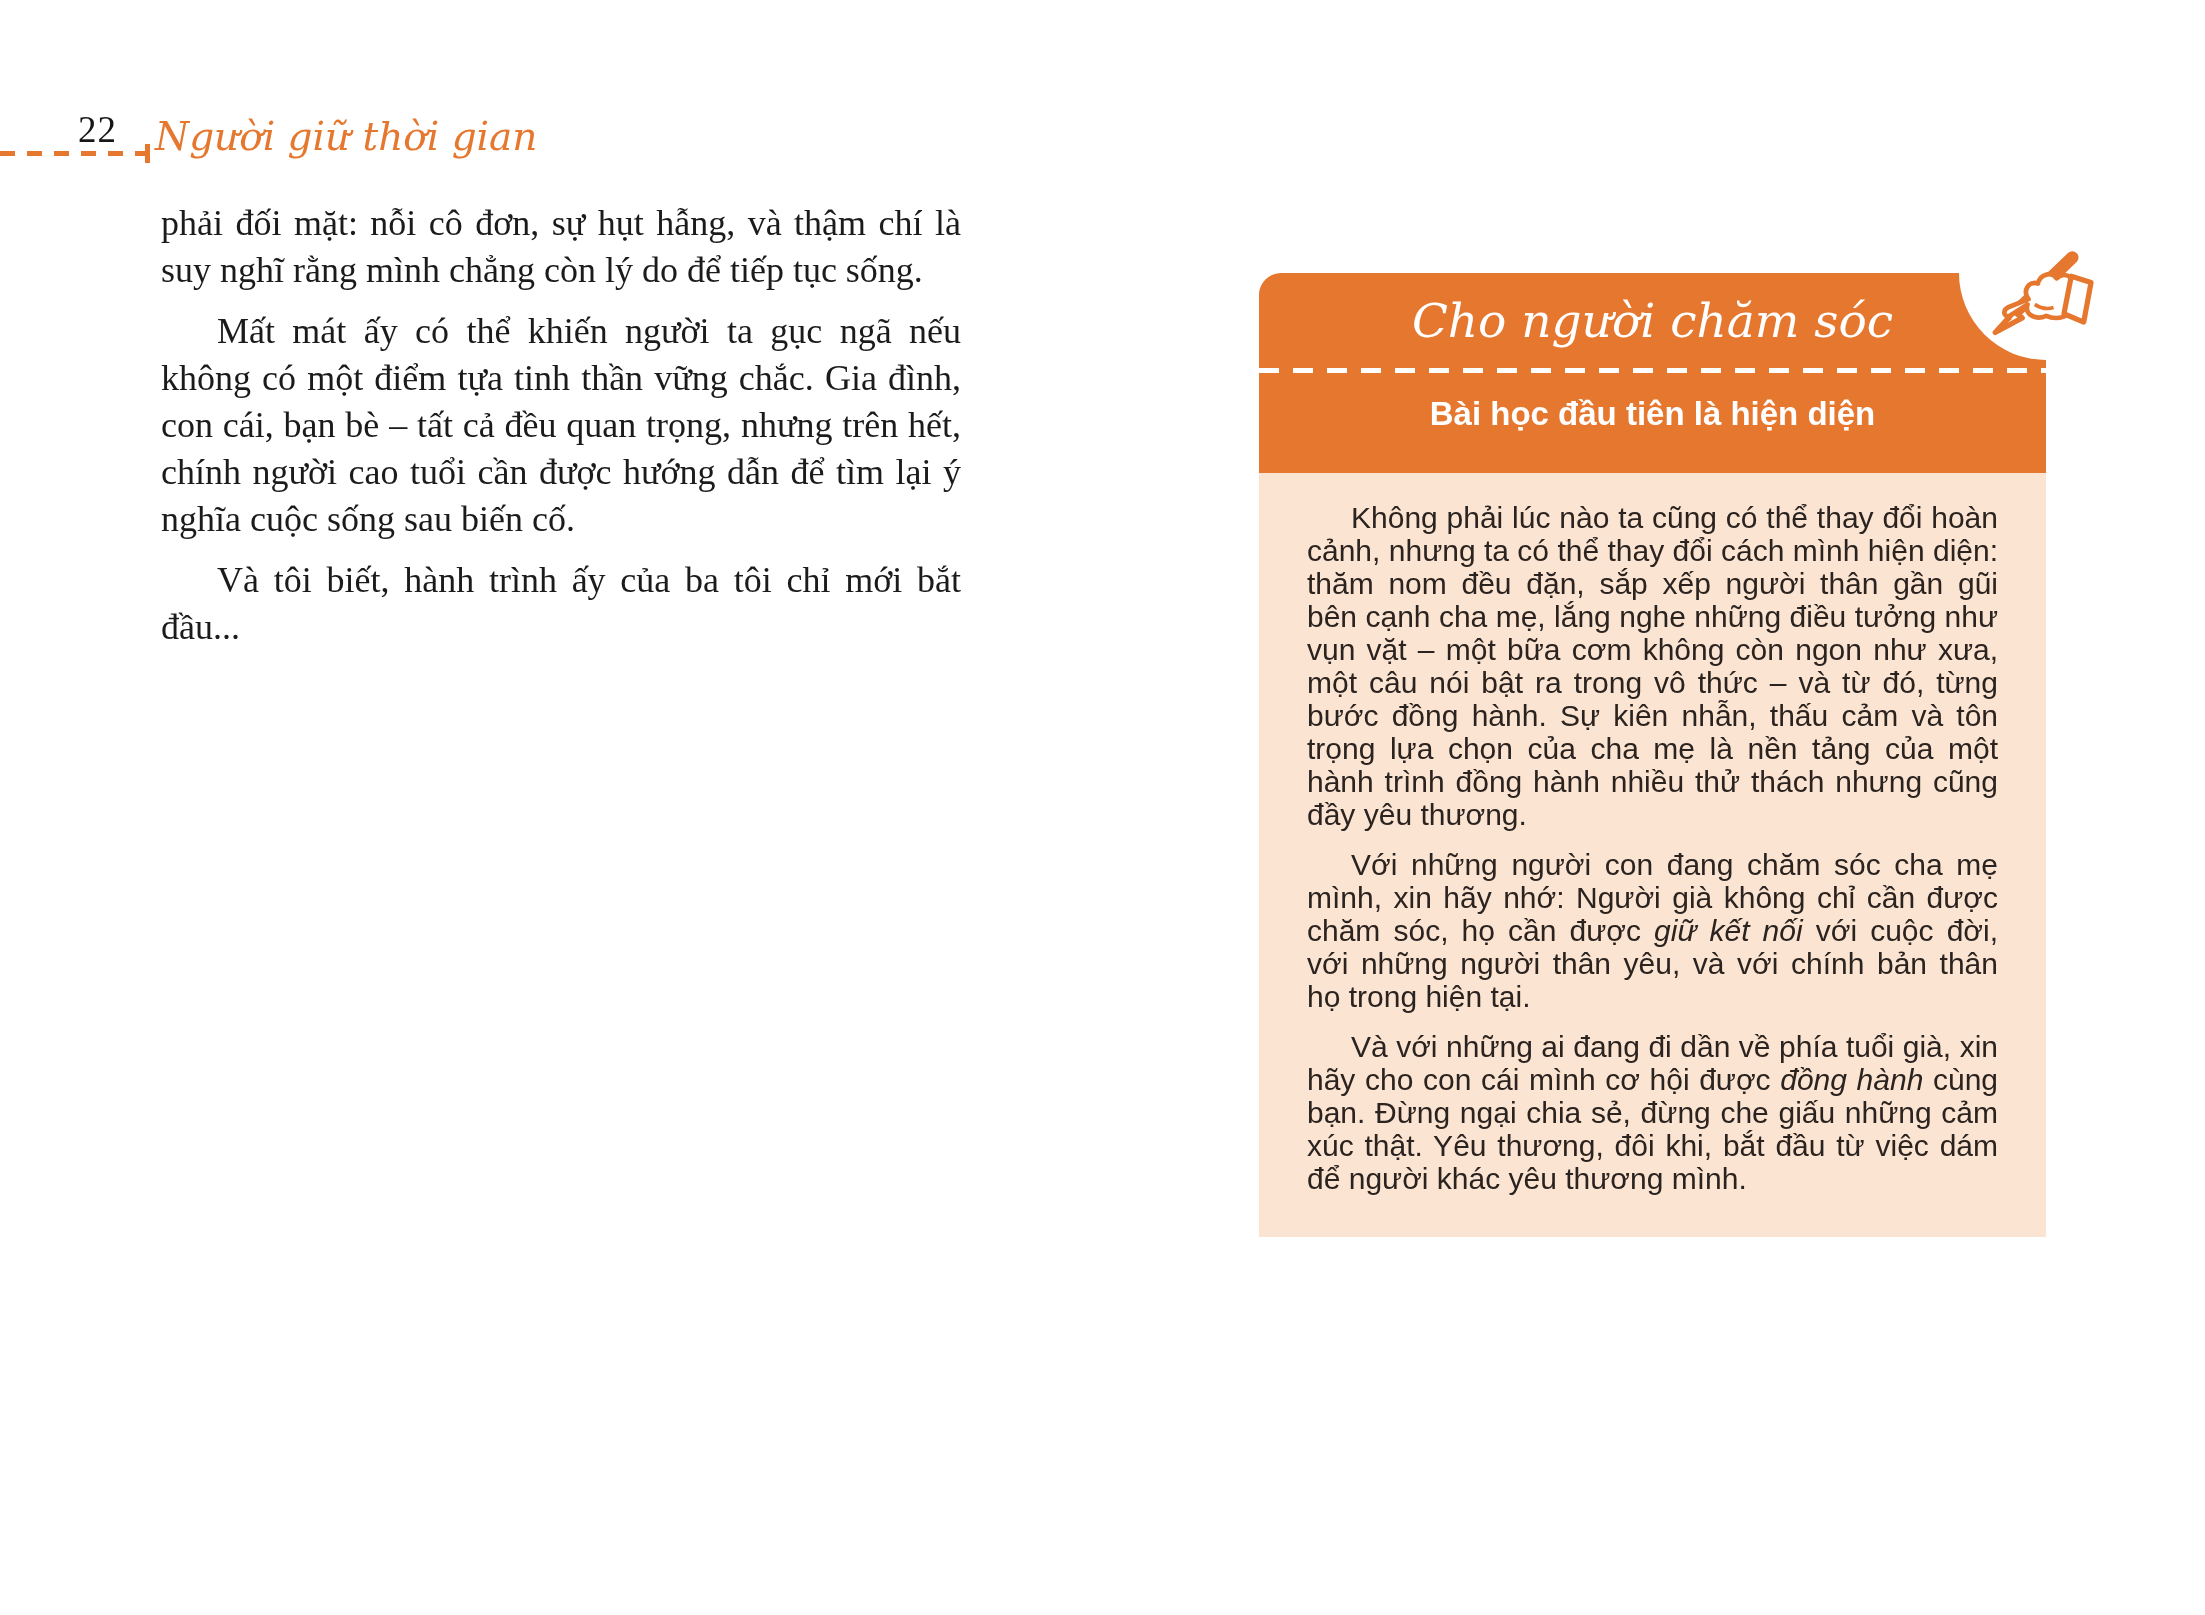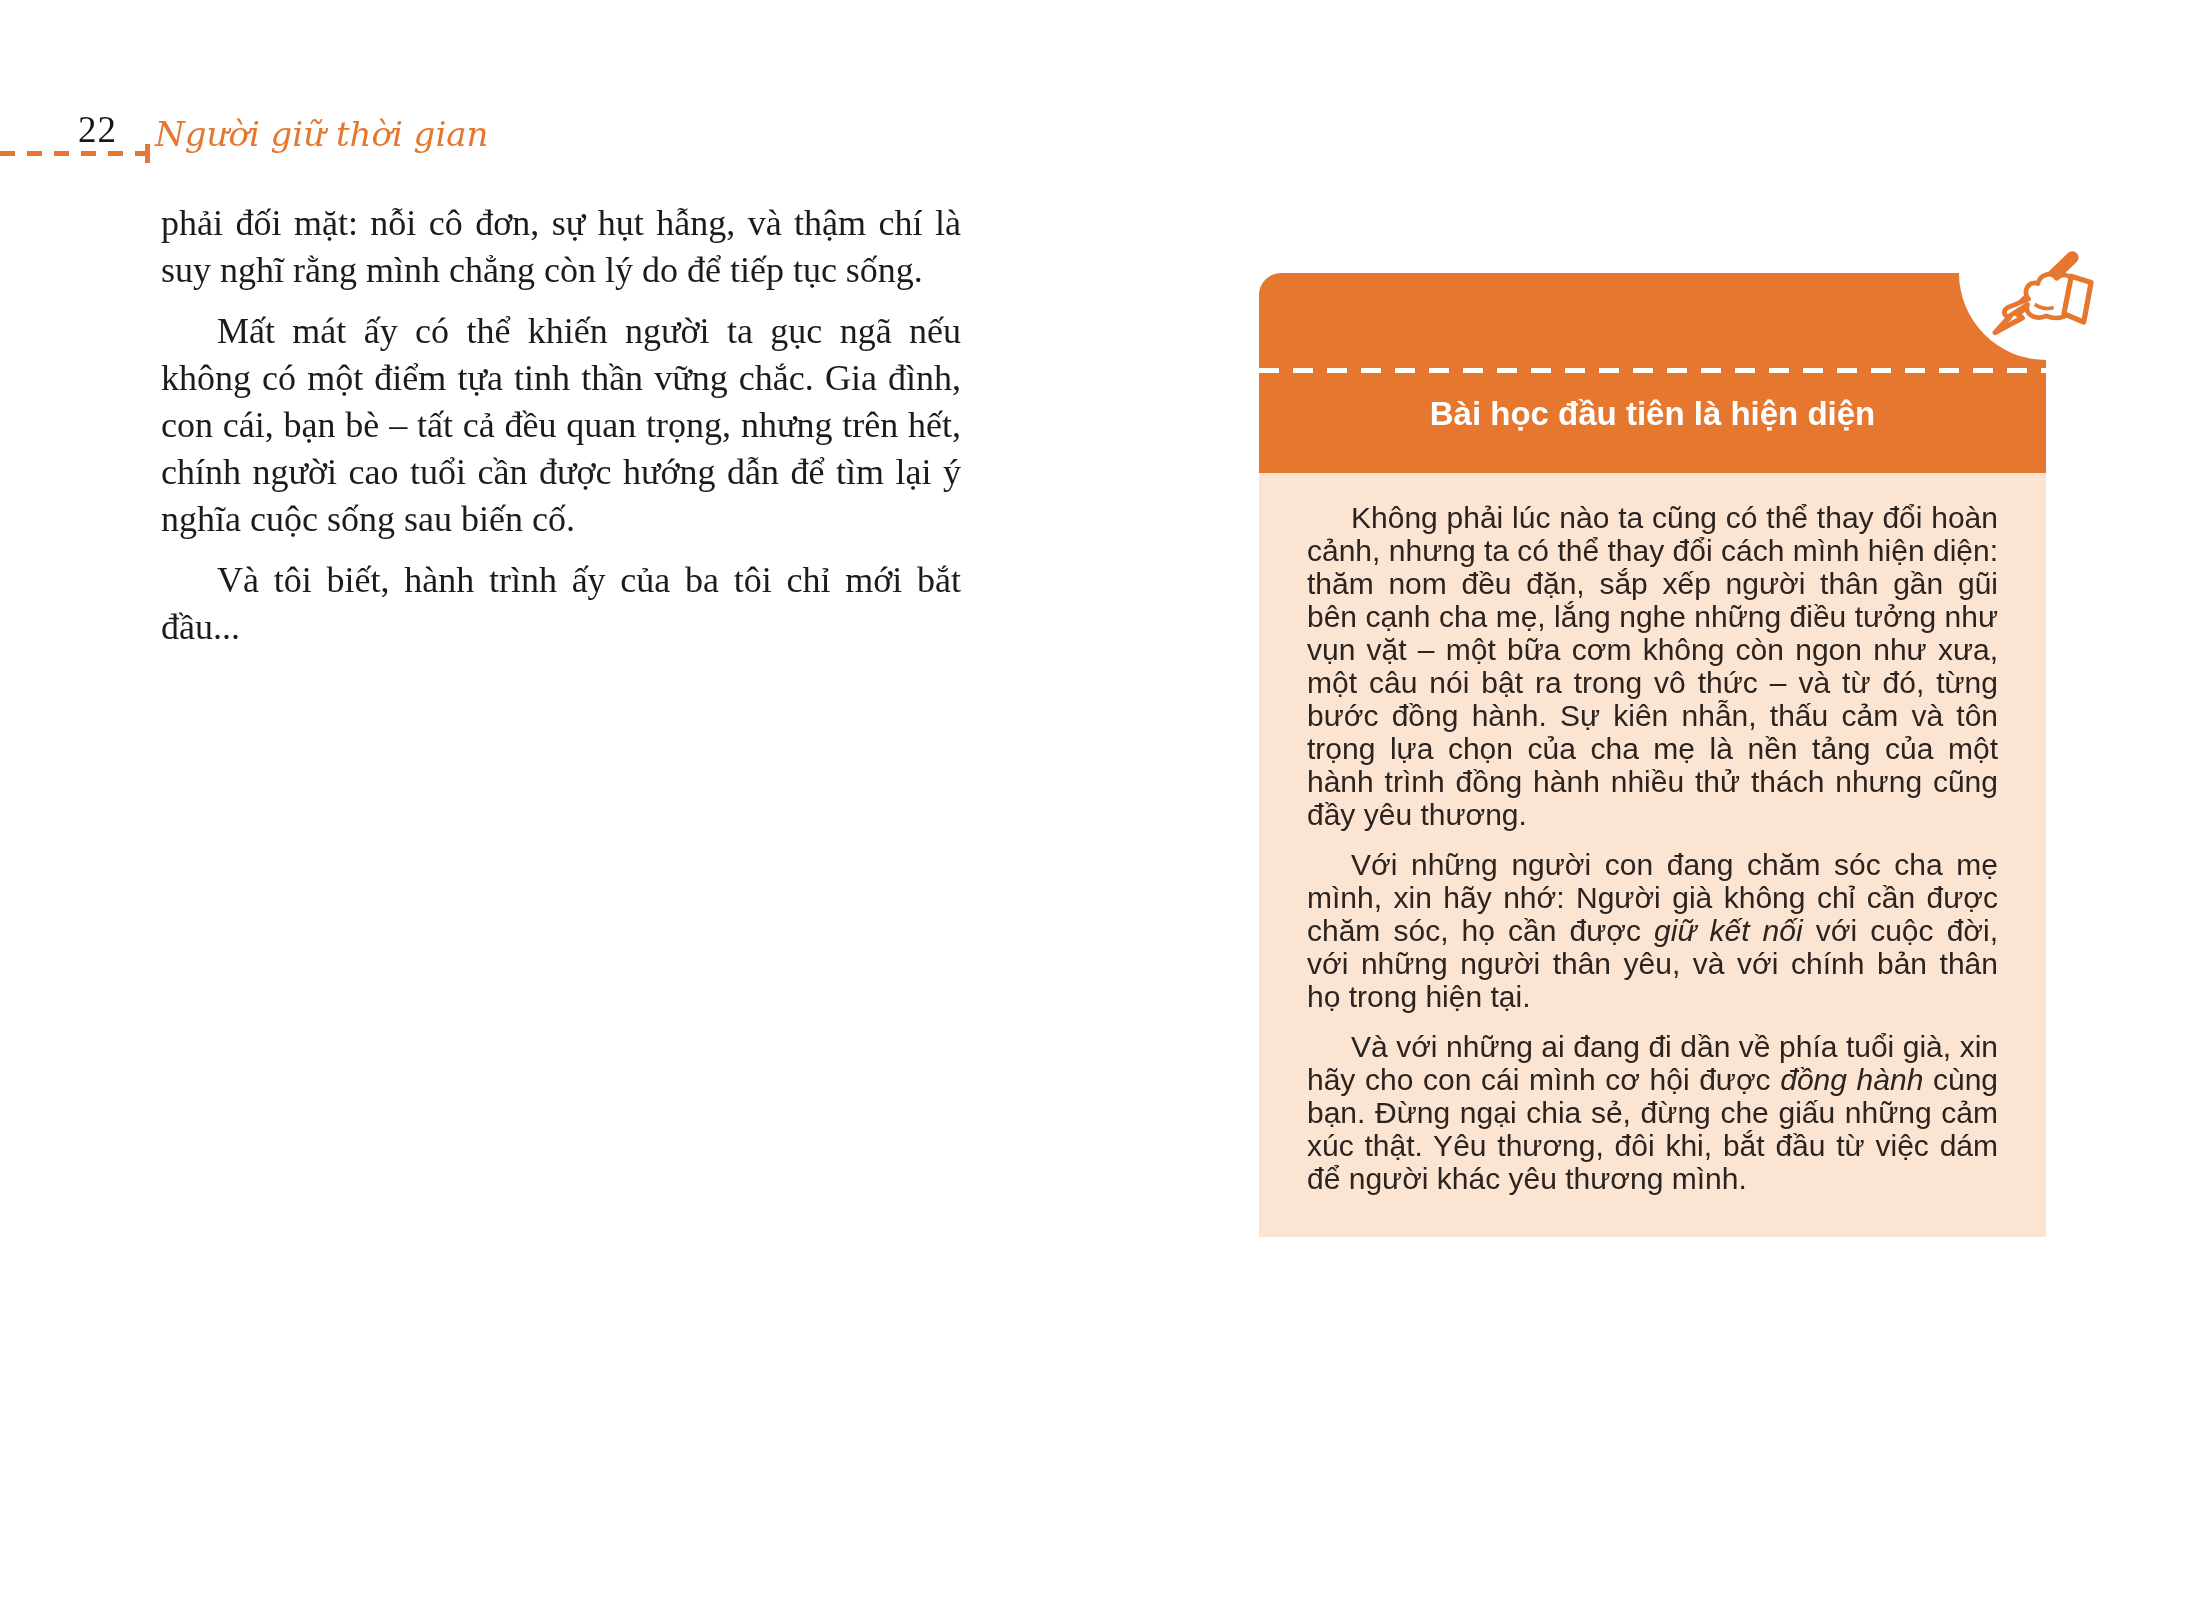--- a/index.html
+++ b/index.html
@@ -20,21 +20,21 @@
   }
 
   
   .pageno{
     position:absolute;left:78px;top:108px;
     font-size:37px;color:#161616;letter-spacing:1px;
     font-family:"Liberation Serif","DejaVu Serif",serif;
   }
   .running-title{
     position:absolute;left:155px;top:114px;
-    font-size:34px;font-style:italic;color:var(--accent);
+    font-size:39px;font-style:italic;color:var(--accent);
     font-family:"DejaVu Serif","Liberation Serif",serif;
   }
   .dash-rule{
     position:absolute;left:0;top:151px;width:150px;height:5px;
     background:repeating-linear-gradient(90deg,var(--accent) 0 15px,transparent 15px 27px);
   }
   .dash-rule .tick{
     position:absolute;right:0;top:-7px;width:5px;height:19px;
     background:var(--accent);display:block;
   }
@@ -115,20 +115,21 @@
       <div class="icon-wrap">
         <svg viewBox="0 0 110 96" xmlns="http://www.w3.org/2000/svg">
           <line x1="86" y1="12" x2="34" y2="62" stroke="var(--accent)" stroke-width="12" stroke-linecap="round"></line>
           <path d="M30 64 L12 84 L38 70 Z" fill="#ffffff" stroke="var(--accent)" stroke-width="5" stroke-linejoin="round"></path>
           <path d="M12 84 L27 70" stroke="var(--accent)" stroke-width="3" fill="none"></path>
           <path d="M44 52 C38 44 44 34 53 37 C55 28 66 25 71 32 C77 26 87 29 88 38 C94 43 94 54 88 59 C86 68 72 73 61 68 C50 73 40 66 43 57 L26 68 C20 70 19 63 24 60 Z" fill="#ffffff" stroke="var(--accent)" stroke-width="4.5" stroke-linejoin="round"></path>
           <path d="M50 57 q9 6 18 3" fill="none" stroke="var(--accent)" stroke-width="3.5"></path>
           <path d="M85 30 L104 36 L97 74 L78 66 Z" fill="#ffffff" stroke="var(--accent)" stroke-width="5" stroke-linejoin="round"></path>
         </svg>
       </div>
+      <div class="tagline">Cho người chăm sóc</div>
       <div class="header-dash"></div>
       <div class="callout-title">Bài học đầu tiên là hiện diện</div>
     </div>
     <div class="callout-body">
         <p class="indent"><span>Không phải lúc nào ta cũng có thể thay đổi hoàn cảnh, nhưng ta có thể thay đổi cách mình hiện diện: thăm nom đều đặn, sắp xếp người thân gần gũi bên cạnh cha mẹ, lắng nghe những điều tưởng như vụn vặt – một bữa cơm không còn ngon như xưa, một câu nói bật ra trong vô thức – và từ đó, từng bước đồng hành. Sự kiên nhẫn, thấu cảm và tôn trọng lựa chọn của cha mẹ là nền tảng của một hành trình đồng hành nhiều thử thách nhưng cũng đầy yêu thương.</span></p>
         <p class="indent"><span>Với những người con đang chăm sóc cha mẹ mình, xin hãy nhớ: Người già không chỉ cần được chăm sóc, họ cần được </span><span class="it">giữ kết nối</span><span> với cuộc đời, với những người thân yêu, và với chính bản thân họ trong hiện tại.</span></p>
         <p class="indent"><span>Và với những ai đang đi dần về phía tuổi già, xin hãy cho con cái mình cơ hội được </span><span class="it">đồng hành</span><span> cùng bạn. Đừng ngại chia sẻ, đừng che giấu những cảm xúc thật. Yêu thương, đôi khi, bắt đầu từ việc dám để người khác yêu thương mình.</span></p>
       </div>
   </aside>
 

